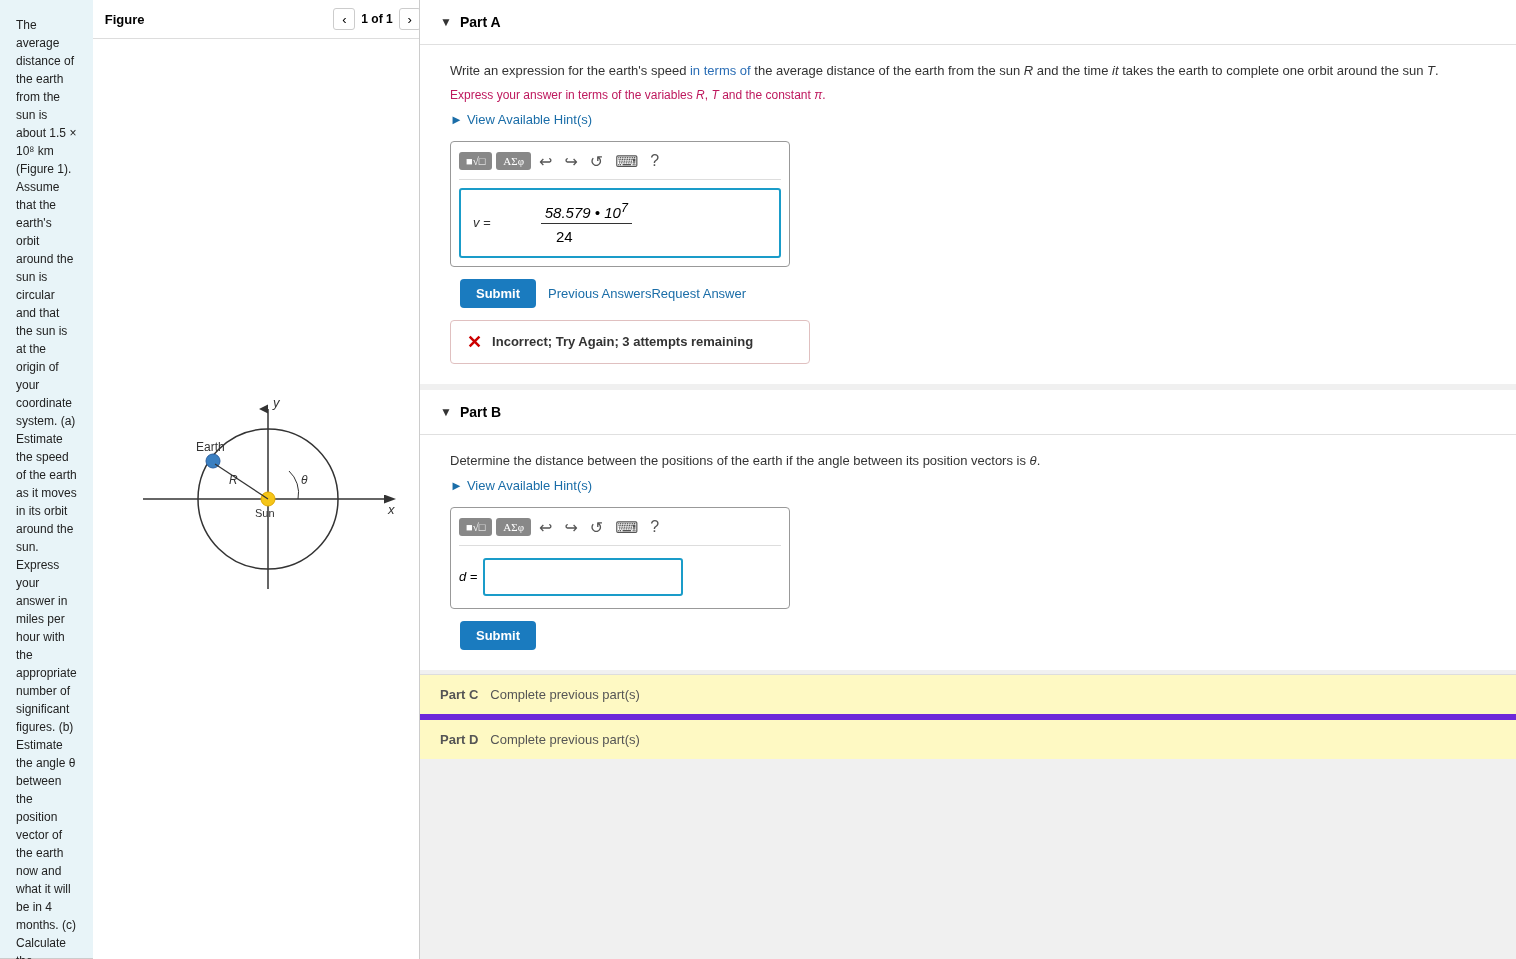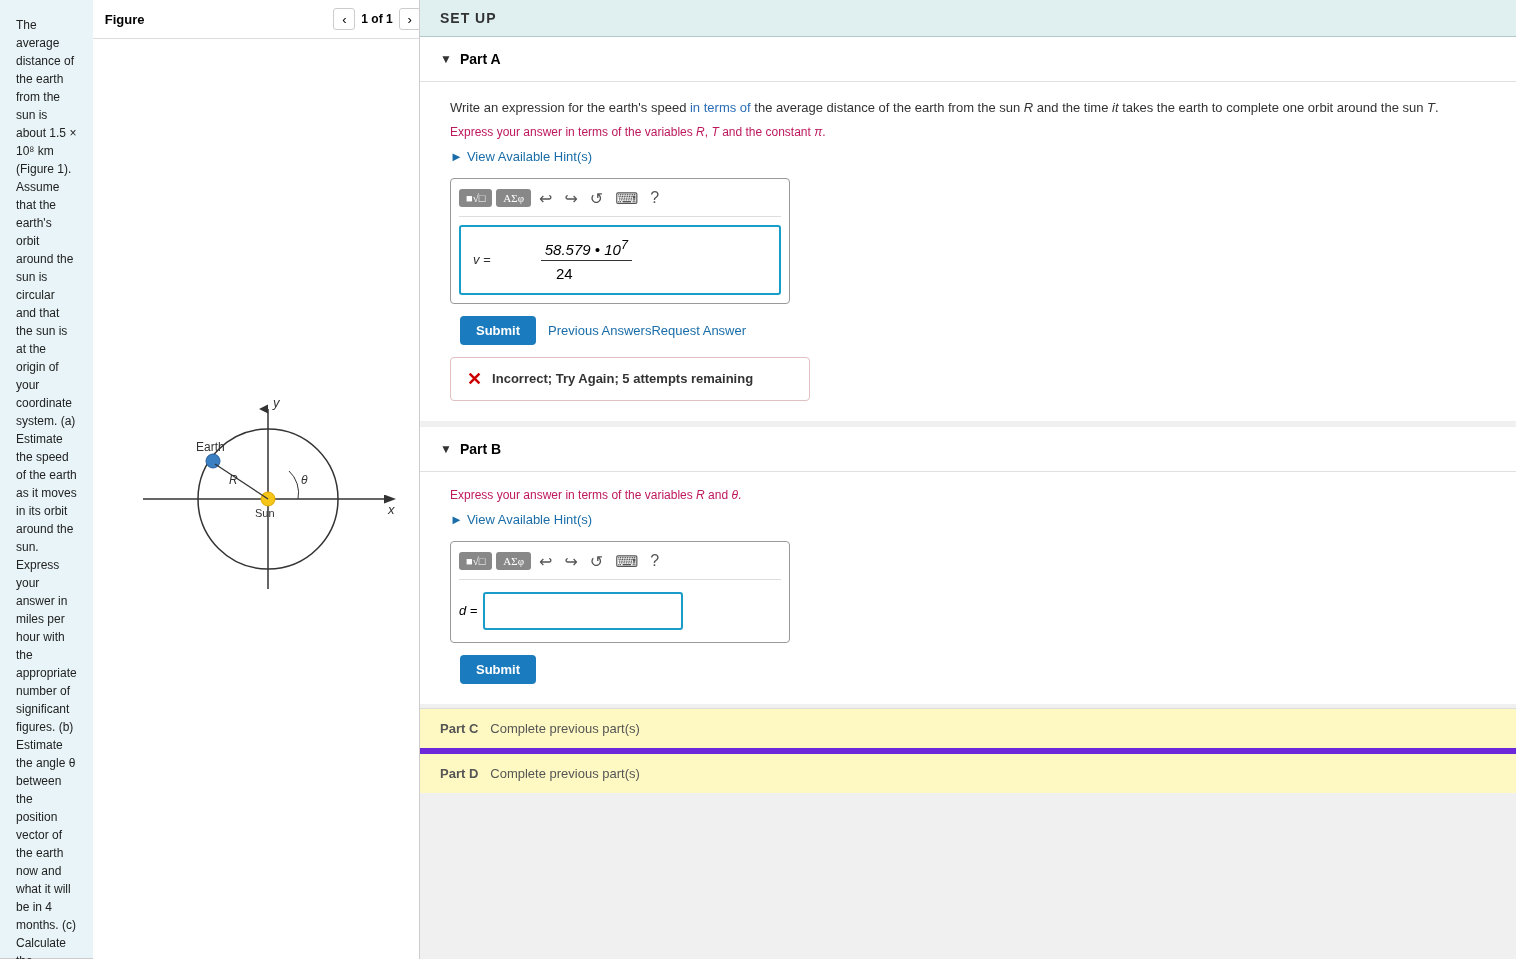--- a/index.html
+++ b/index.html
@@ -324,23 +324,20 @@
       </svg>
       <div class="scrollbar-right">
         <div class="scrollbar-thumb"></div>
       </div>
     </div>
   </div>
 </div>
 
 <div class="right-panel">
 
-  <div class="setup-header">
-    <span>SET UP</span>
-  </div>
 
   <div class="part-section">
     <div class="part-header">
       <span class="part-arrow">▼</span>
       <span>Part A</span>
     </div>
     <div class="part-content">
       <div class="part-description">
         Write an expression for the earth's speed <span class="highlight">in terms of</span> the average distance of the earth from the sun <em>R</em> and the time <em>it</em> takes the earth to complete one orbit around the sun <em>T</em>.
       </div>
@@ -374,33 +371,33 @@
       <div style="display:flex; align-items:center; margin-bottom:10px;">
         <button class="submit-btn">Submit</button>
         <div class="action-links">
           <a class="action-link">Previous Answers</a>
           <a class="action-link">Request Answer</a>
         </div>
       </div>
 
       <div class="error-box">
         <span class="error-x">✕</span>
-        <span class="error-text">Incorrect; Try Again; 5 attempts remaining</span>
+        <span class="error-text">Incorrect; Try Again; 3 attempts remaining</span>
       </div>
     </div>
   </div>
 
   <div class="part-section" style="margin-top:6px;">
     <div class="part-header">
       <span class="part-arrow">▼</span>
       <span>Part B</span>
     </div>
     <div class="part-content">
-      <div class="express-line">
-        Express your answer in terms of the variables <em>R</em> and <em>θ</em>.
+      <div class="part-description">
+        Determine the distance between the positions of the earth if the angle between its position vectors is <em>θ</em>.
       </div>
       <div class="hint-link">
         <span>►</span>
         <span>View Available Hint(s)</span>
       </div>
 
       
       <div class="math-input-container">
         <div class="math-toolbar">
           <button class="toolbar-btn">■√□</button>

